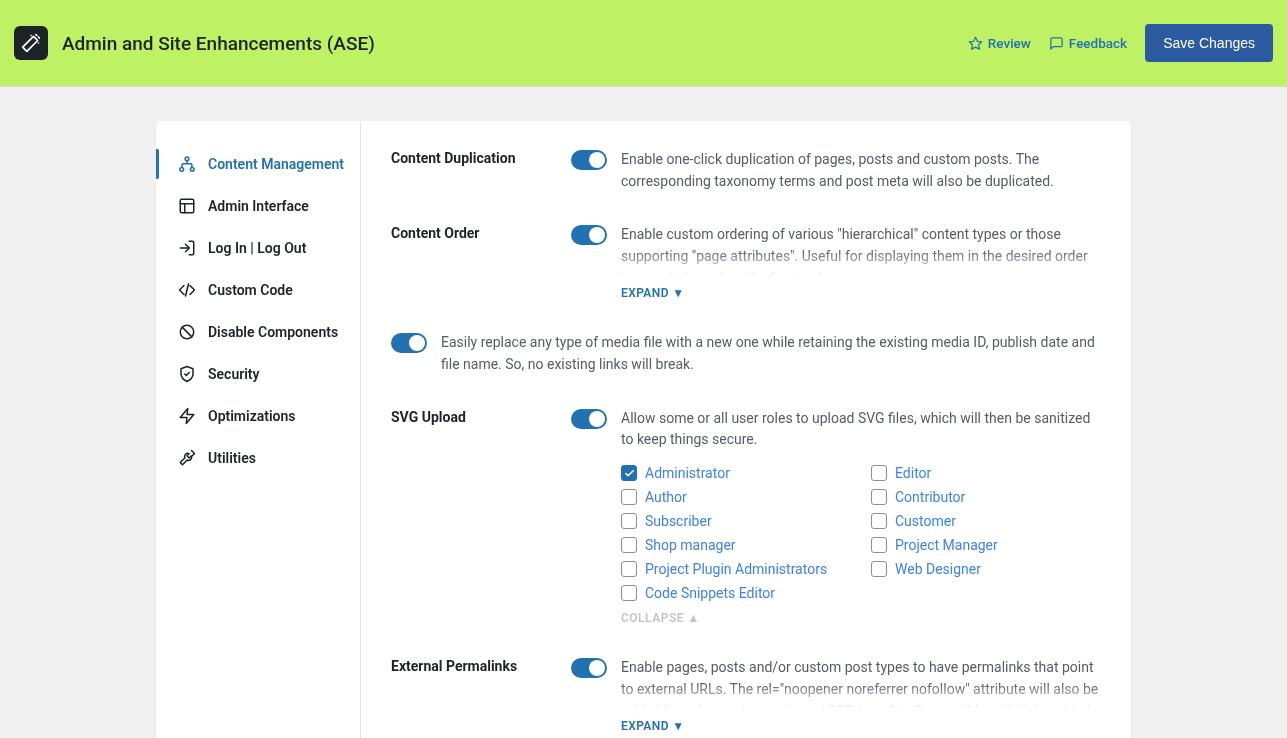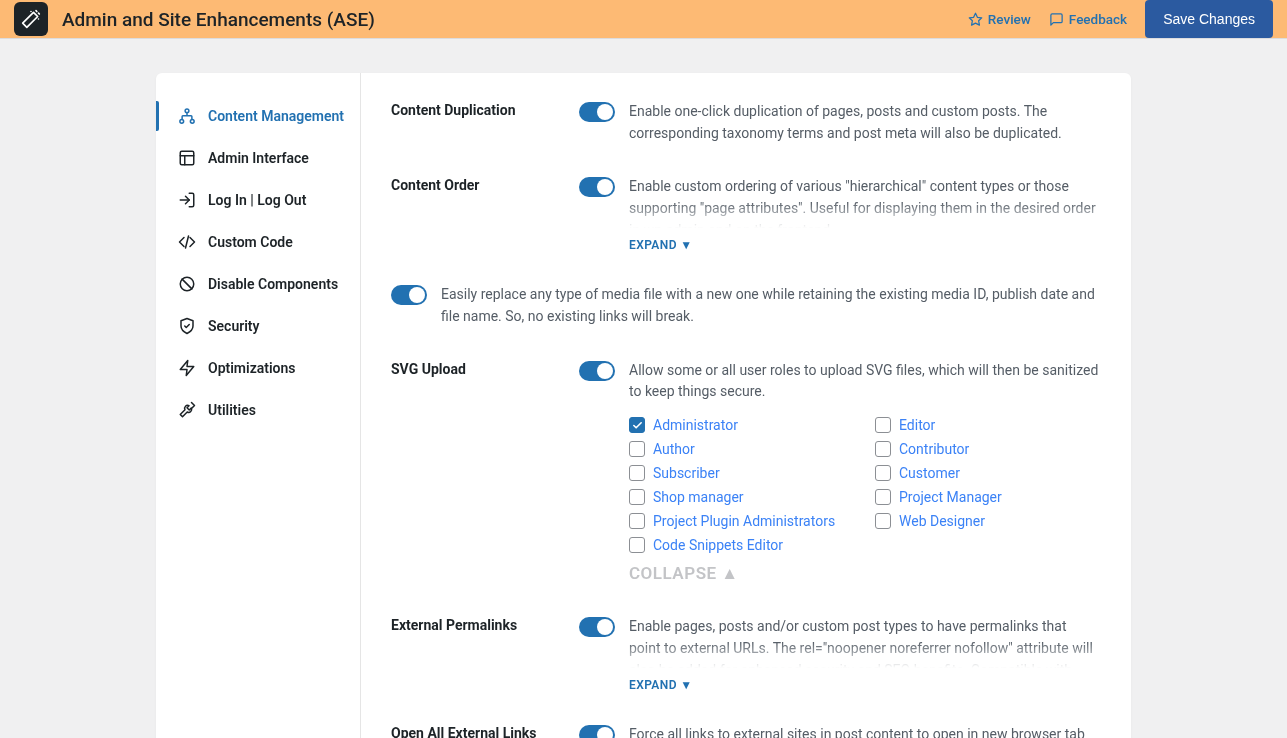--- a/index.html
+++ b/index.html
@@ -4,25 +4,25 @@
 <style>
   * { box-sizing: border-box; }
   body {
     margin: 0;
     font-family: -apple-system, BlinkMacSystemFont, "Segoe UI", Roboto, "Helvetica Neue", Arial, sans-serif;
     background: #f0f0f1;
     color: #3c434a;
     font-size: 14px;
   }
   .header {
-    background: #fdba74;
+    background: #bef264;
     border-bottom: 1px solid #dcdcde;
     display: flex;
     align-items: center;
-    padding: 0 14px;
+    padding: 24px 14px;
     position: relative;
   }
   .logo-box {
     width: 34px; height: 34px;
     background: #1d2327;
     border-radius: 6px;
     display: flex; align-items: center; justify-content: center;
     margin-right: 14px;
   }
   .logo-box svg { width: 20px; height: 20px; }
@@ -88,21 +88,21 @@
   .side-item svg { width: 18px; height: 18px; flex-shrink: 0; }
   .side-item.active svg { stroke: #2271b1; }
 
   .content {
     flex: 1;
     padding: 28px 30px;
   }
   .row {
     display: flex;
     margin-bottom: 32px;
-    gap: 28px;
+    gap: 20px;
   }
   .row-label {
     width: 160px;
     flex-shrink: 0;
     font-weight: 700;
     font-size: 14px;
     color: #1d2327;
     line-height: 1.4;
   }
   .row-main { flex: 1; display: flex; gap: 14px; }
@@ -166,21 +166,21 @@
     align-items: center; justify-content: center;
     background: #fff;
   }
   .cb.checked {
     background: #2271b1;
     border-color: #2271b1;
   }
   .cb.checked svg { width: 11px; height: 11px; }
   .collapse-link {
     color: #c3c4c7;
-    font-size: 17px;
+    font-size: 12px;
     font-weight: 600;
     letter-spacing: 0.5px;
     margin-top: 10px;
     cursor: pointer;
     display: inline-block;
   }
 </style>
 </head>
 <body>
 

